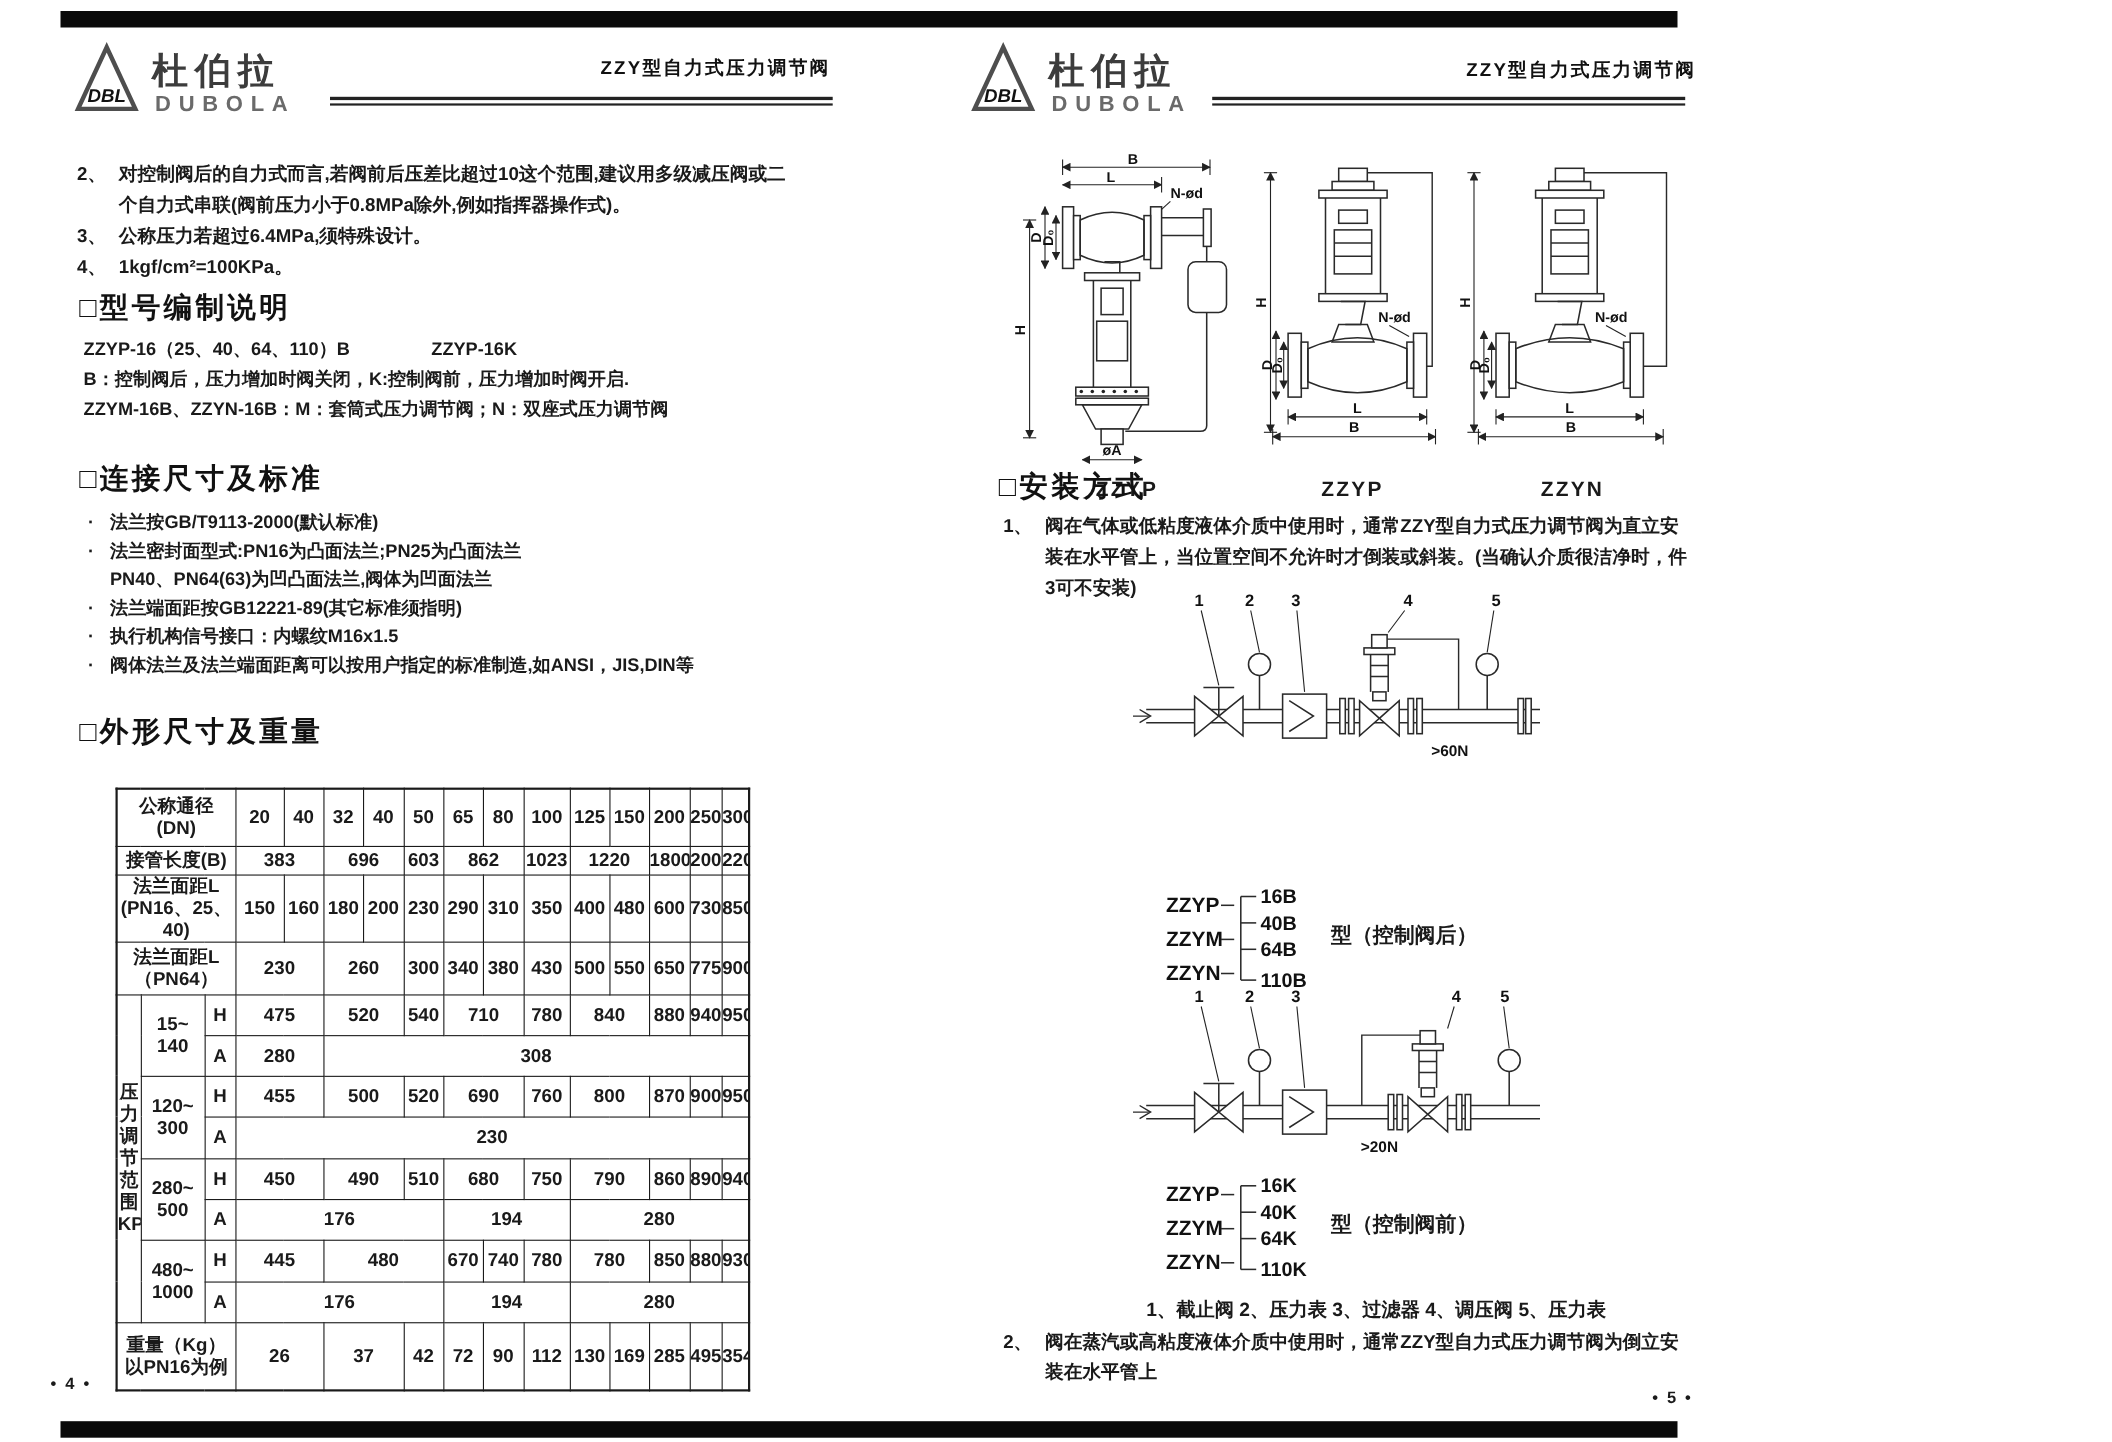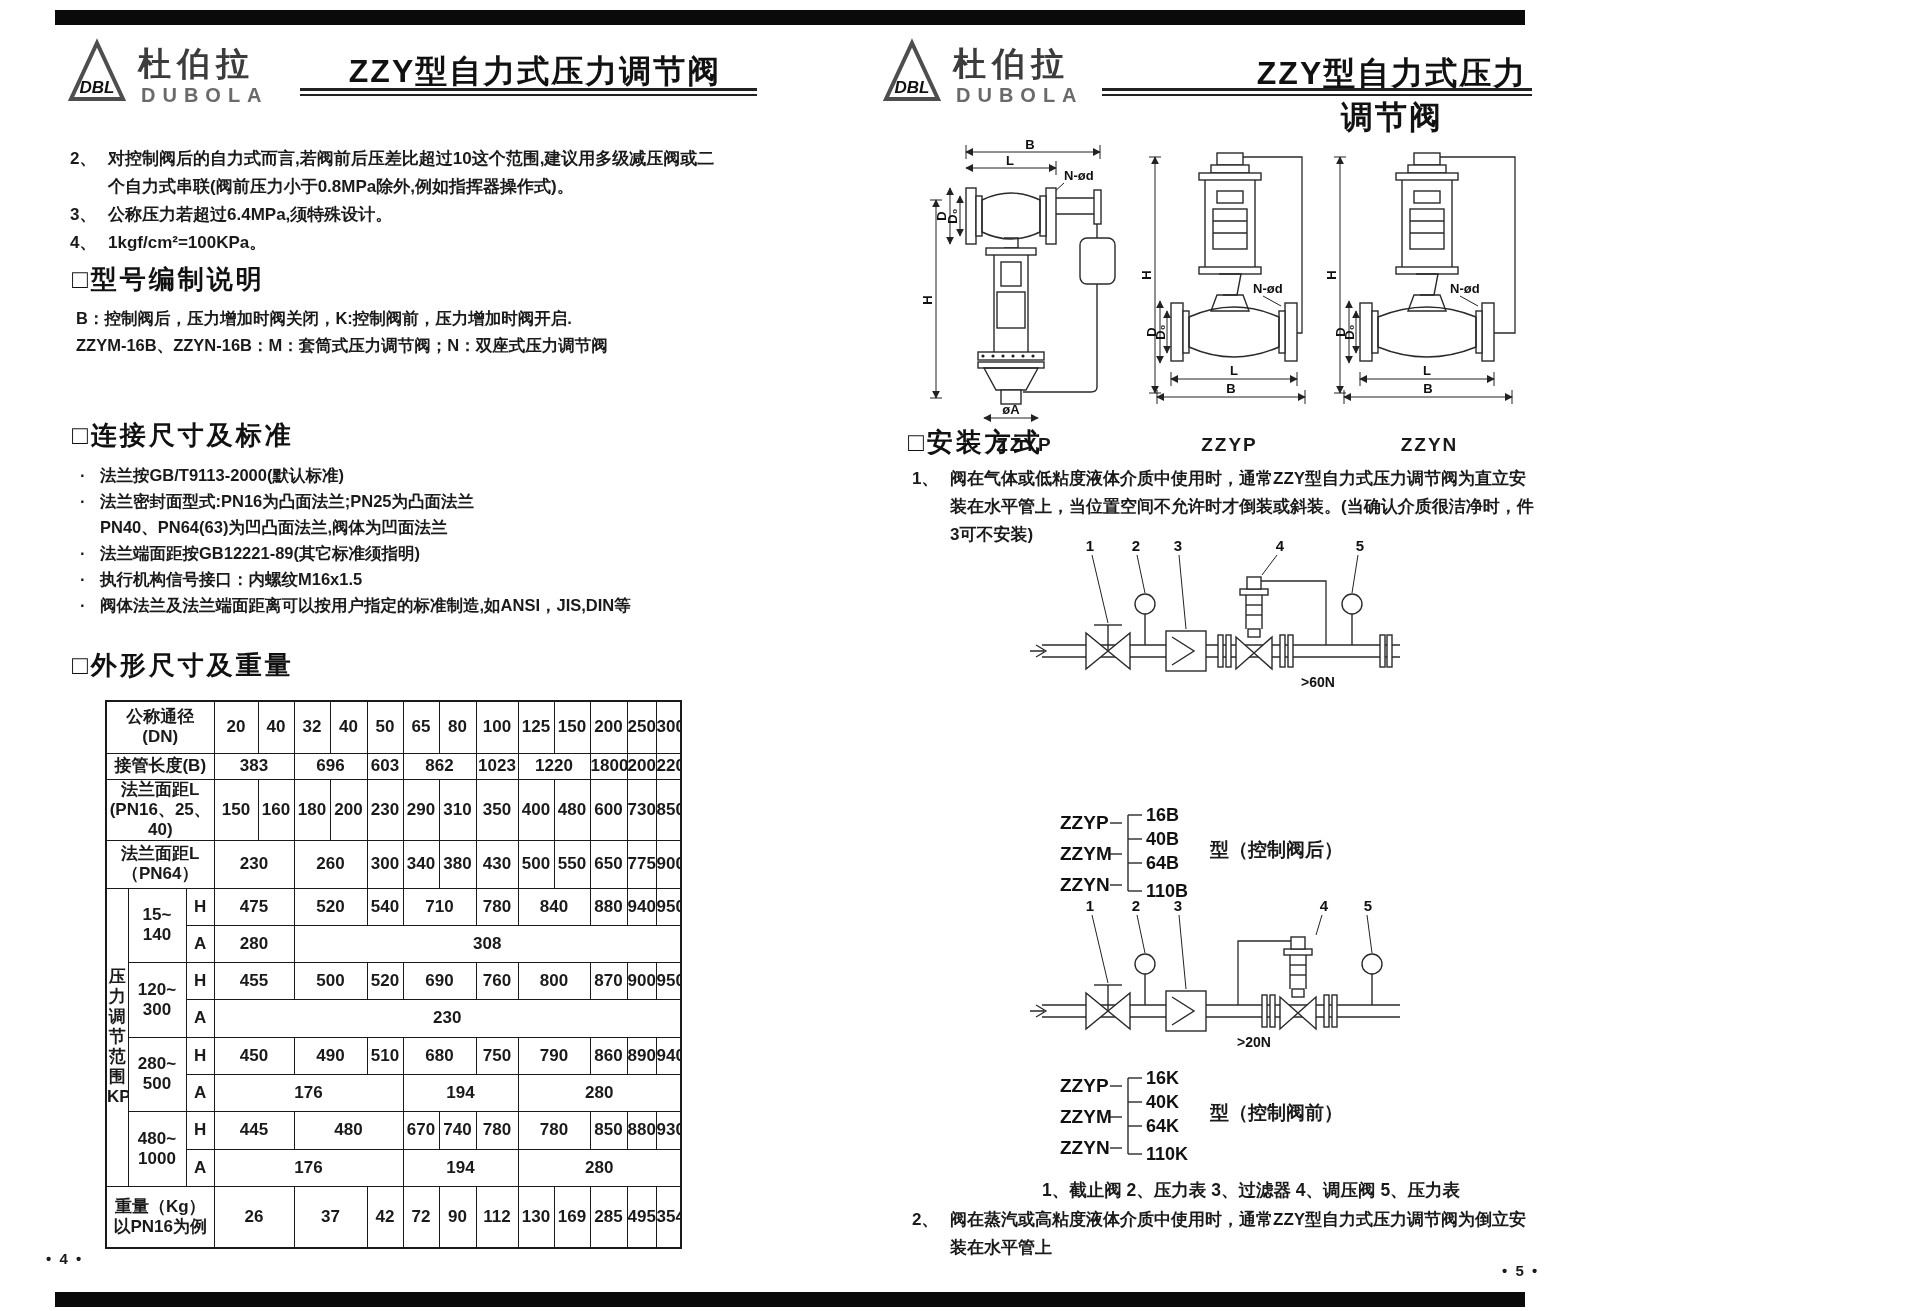--- a/index.html
+++ b/index.html
@@ -3,33 +3,33 @@
 <meta charset="utf-8">
 <style>
   html,body{margin:0;padding:0;background:#fff;}
   .canvas{position:relative;width:1920px;height:1311px;background:#fff;overflow:hidden;
           font-family:"Liberation Sans","DejaVu Sans",sans-serif;color:#1a1a1a;font-weight:700;}
   .abs{position:absolute;}
   .bar{background:#0a0a0a;height:15px;left:55px;width:1470px;}
   
   .brand-cn{font-size:33px;letter-spacing:6px;color:#3c3c3c;}
   .brand-en{font-size:20px;letter-spacing:7px;color:#6a6a6a;}
-  .doc-title{font-size:32px;letter-spacing:2px;text-align:center;color:#111;}
+  .doc-title{font-size:17px;letter-spacing:2px;text-align:right;color:#111;}
   .rule{background:#222;}
   
   .note{display:flex;font-size:17px;line-height:28px;}
   .note .num{flex:0 0 38px;}
   .note .txt{flex:1;}
   .sec-title{font-size:26px;letter-spacing:3px;color:#111;}
   .mline{font-size:16.5px;line-height:27px;white-space:pre-wrap;}
   .m1{display:flex;gap:74px;}
   .blist .bl{display:flex;font-size:16.5px;line-height:26px;}
   .blist .bdot{flex:0 0 20px;text-align:left;}
   
-  table.dims{border-collapse:collapse;table-layout:fixed;width:575px;border:2.5px solid #1a1a1a;}
+  table.dims{border-collapse:collapse;table-layout:fixed;width:575px;border:2.5px solid #1a1a1a;margin-top:16px;}
   table.dims td{border:1.5px solid #1a1a1a;text-align:center;vertical-align:middle;
      font-size:17px;font-weight:700;white-space:pre-line;line-height:1.18;padding:0;overflow:hidden;}
   td.lab{font-size:15.5px;}
   td.sm{font-size:12.5px;}
   td.vert{font-size:15px;line-height:1.25;}
   td.range{font-size:16px;}
   td.ha{font-size:15px;}
   
   svg{overflow:visible;}
   svg text{font-family:"Liberation Sans","DejaVu Sans",sans-serif;font-weight:700;fill:#111;}
@@ -82,20 +82,24 @@
         <span class="txt">公称压力若超过6.4MPa,须特殊设计。</span>
       </div>
       <div class="note">
         <span class="num">4、</span>
         <span class="txt">1kgf/cm²=100KPa。</span>
       </div>
     </div>
 
     <div class="abs sec-title" style="left:72px;top:262px;">□型号编制说明</div>
     <div class="abs" style="left:76px;top:305px;width:650px;">
+      <div class="mline m1">
+        <span>ZZYP-16（25、40、64、110）B</span>
+        <span>ZZYP-16K</span>
+      </div>
       <div class="mline">B：控制阀后，压力增加时阀关闭，K:控制阀前，压力增加时阀开启.</div>
       <div class="mline">ZZYM-16B、ZZYN-16B：M：套筒式压力调节阀；N：双座式压力调节阀</div>
     </div>
 
     <div class="abs sec-title" style="left:72px;top:418px;">□连接尺寸及标准</div>
     <div class="abs blist" style="left:80px;top:462px;width:660px;">
       <div class="bl">
           <span class="bdot">·</span>
           <span>法兰按GB/T9113-2000(默认标准)</span>
         </div>

